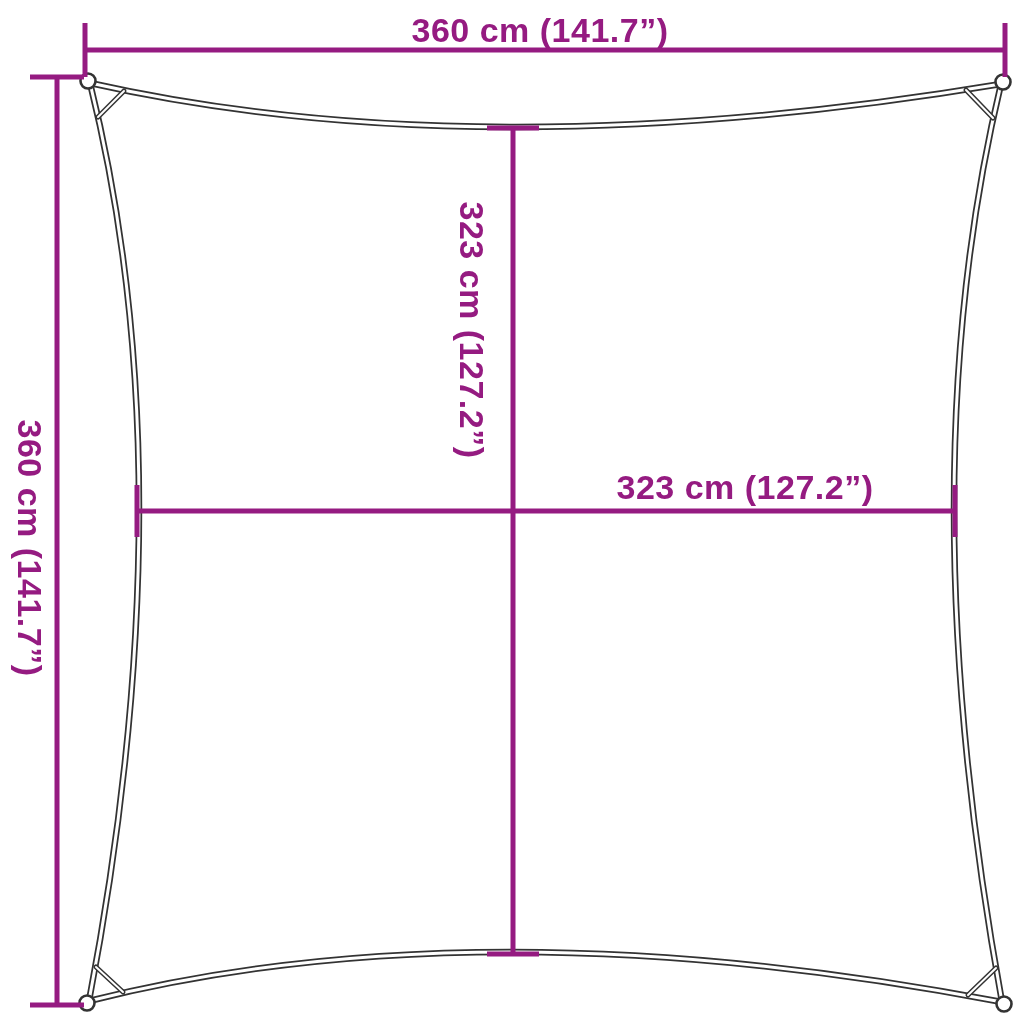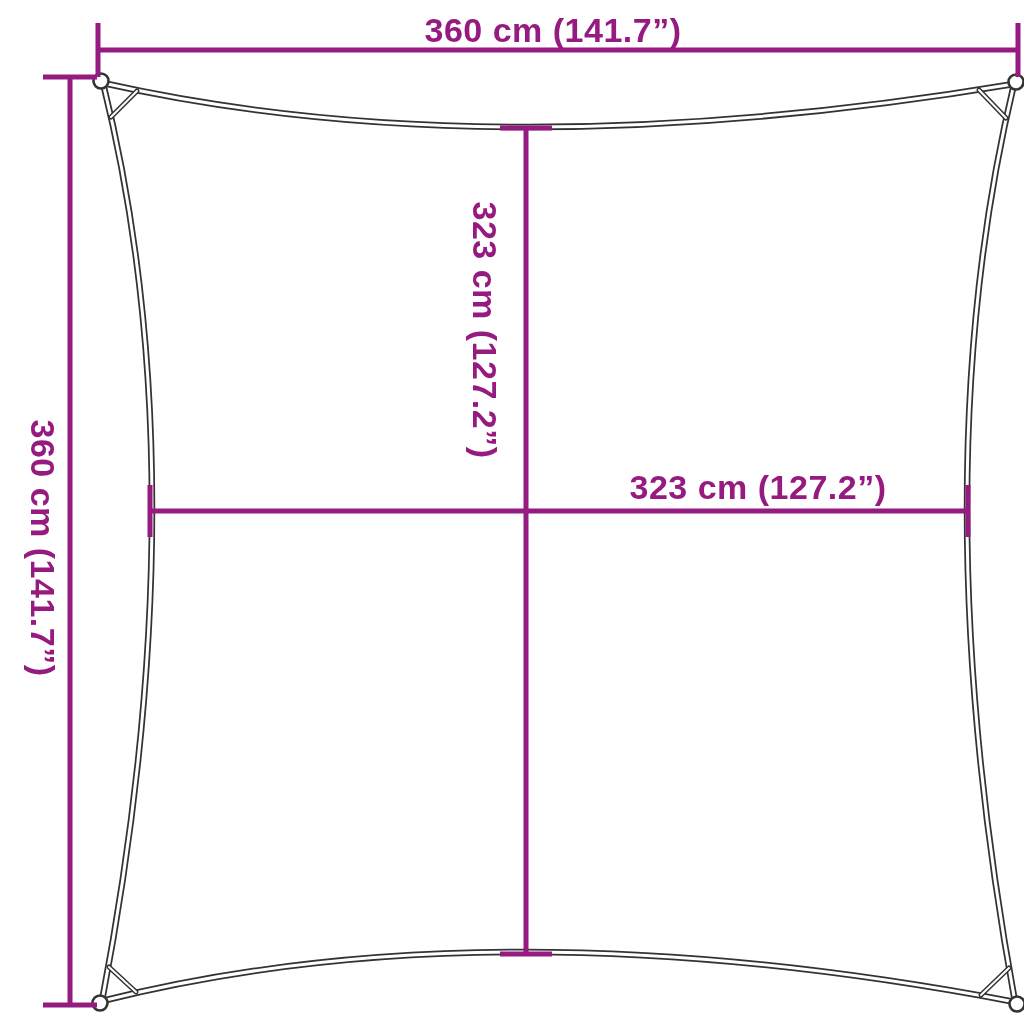--- a/index.html
+++ b/index.html
@@ -11,21 +11,20 @@
   html, body {
     width: 1024px; height: 1024px;
     background: var(--bg-color);
     overflow: hidden;
     font-family: "Liberation Sans", sans-serif;
   }
   .stage {
     position: relative;
     width: 1024px; height: 1024px;
     background: var(--bg-color);
-    padding-left: 13px;
   }
   svg { display: block; width: 1024px; height: 1024px; }
 
   
   .sail-edge-dark {
     fill: none;
     stroke: var(--outline-color);
     stroke-width: 6.5;
     stroke-linecap: round;
   }

